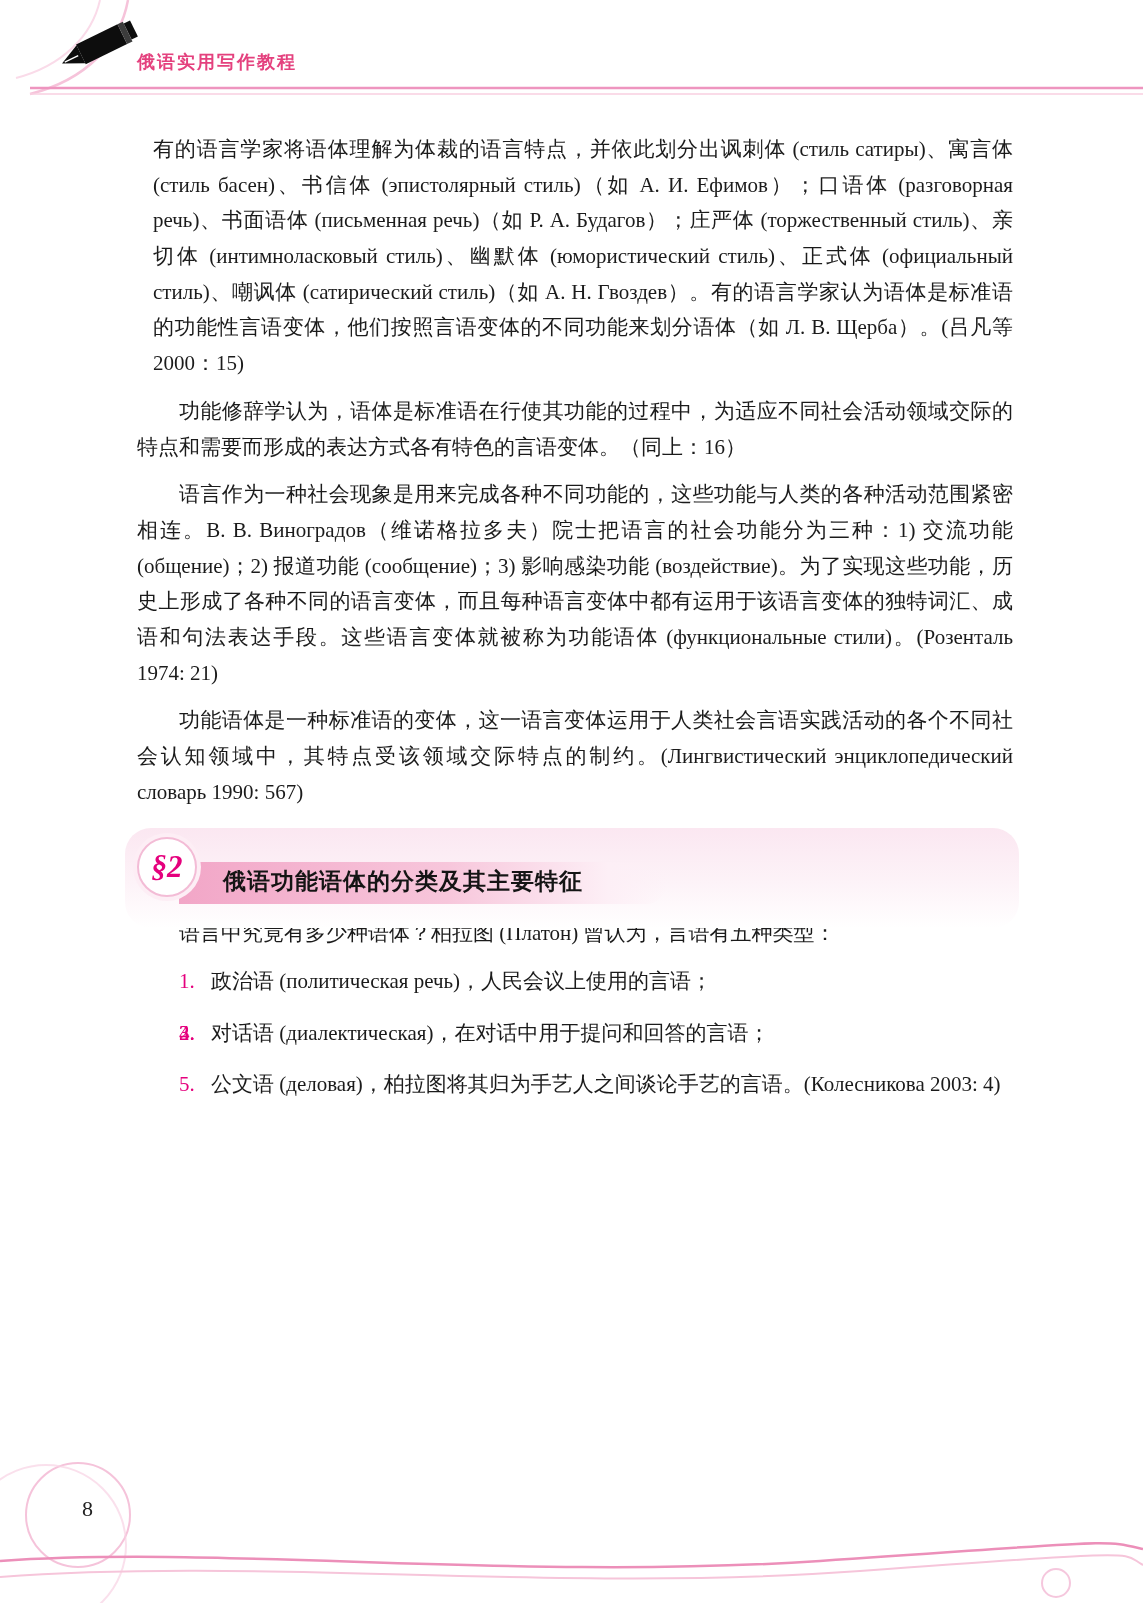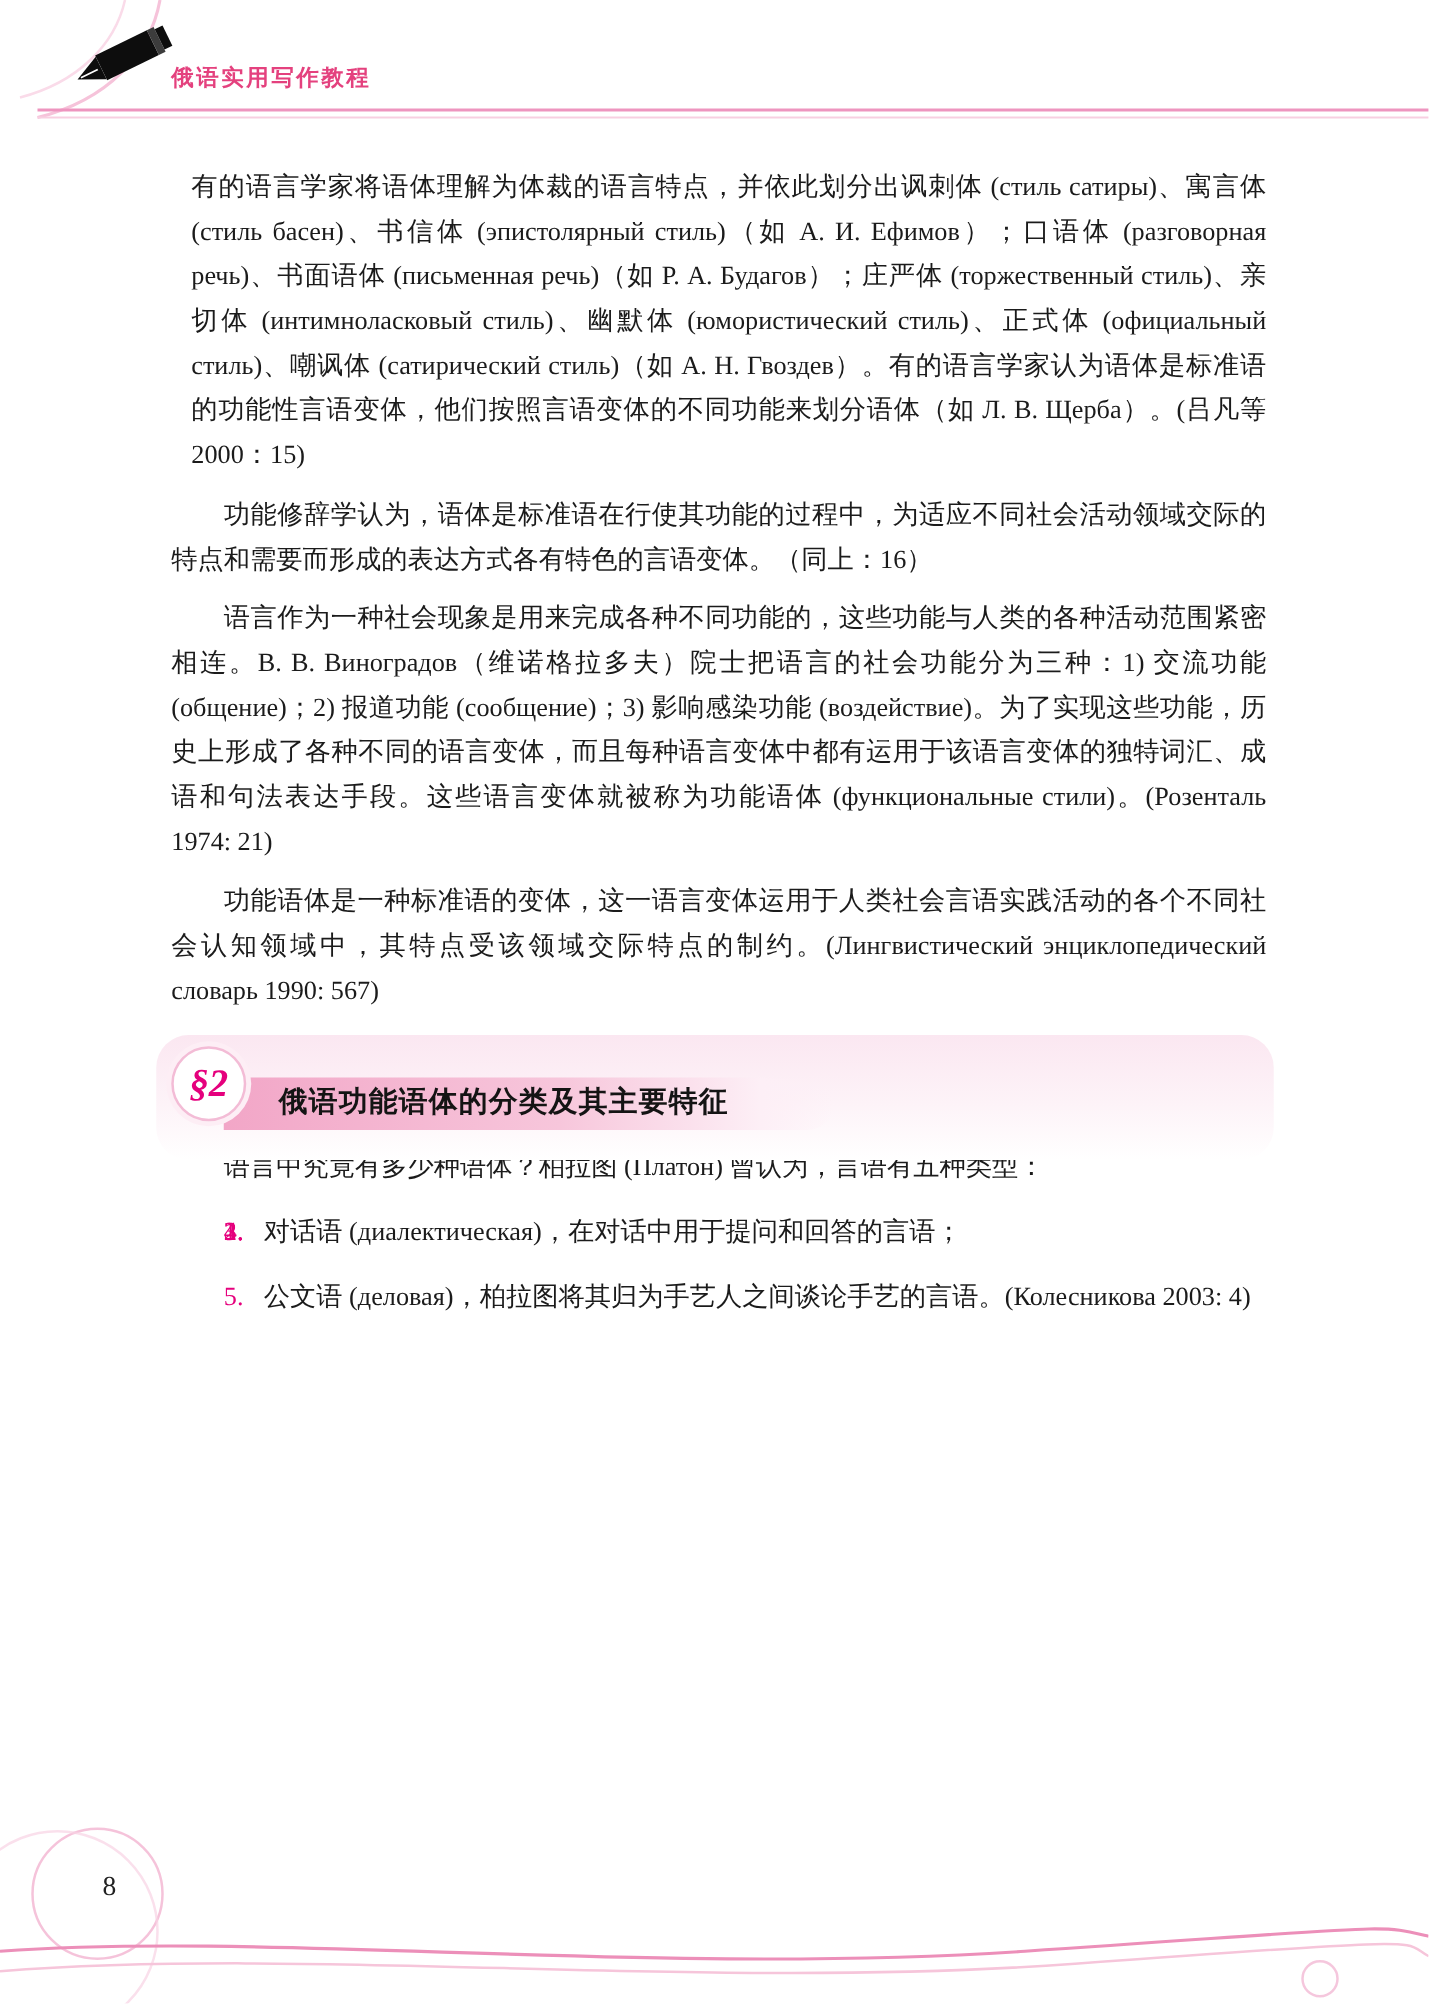--- a/index.html
+++ b/index.html
@@ -108,21 +108,21 @@
         <div class="section-banner">
           <span class="section-title">俄语功能语体的分类及其主要特征</span>
         </div>
       </div>
     </div>
 
     <p class="para intro">语言中究竟有多少种语体？柏拉图 (Платон) 曾认为，言语有五种类型：</p>
 
     <div class="plato-list">
       <div class="plato-item">
-        <span class="plato-num">1.</span>
+        <span class="plato-num">1.</span><span>政治语 (политическая речь)，人民会议上使用的言语；</span>
       </div>
       <div class="plato-item">
         <span class="plato-num">2.</span>
       </div>
       <div class="plato-item">
         <span class="plato-num">3.</span>
       </div>
       <div class="plato-item">
         <span class="plato-num">4.</span><span>对话语 (диалектическая)，在对话中用于提问和回答的言语；</span>
       </div>

